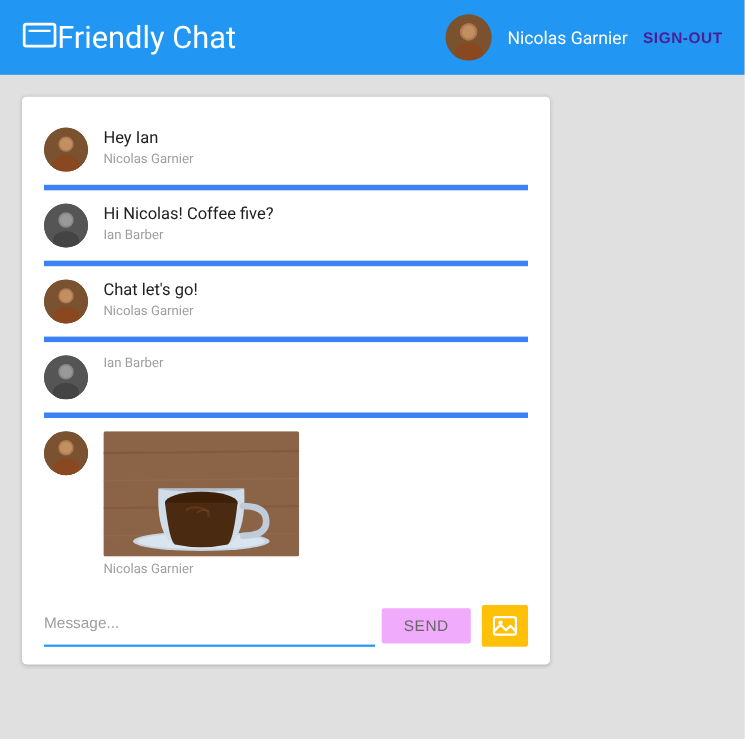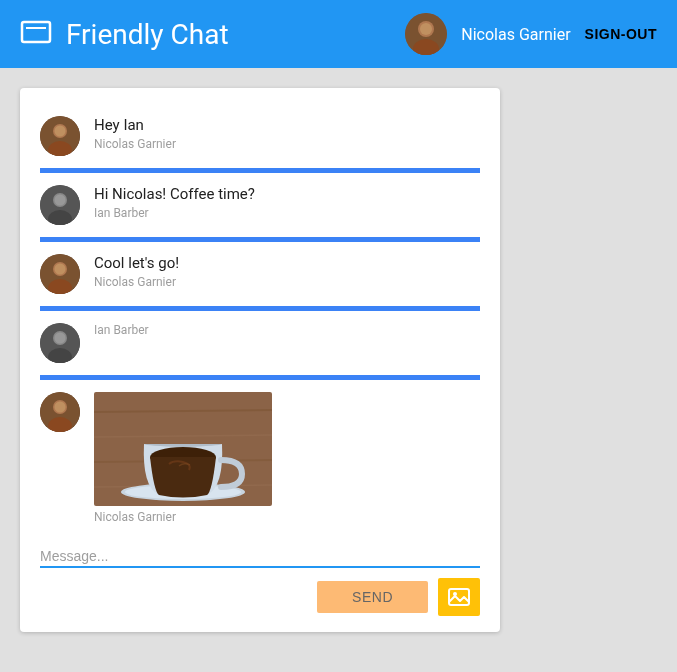--- a/index.html
+++ b/index.html
@@ -15,21 +15,21 @@
       background: #2196F3;
       height: 68px;
       display: flex;
       align-items: center;
       padding: 0 20px;
       justify-content: space-between;
     }
     .header-left {
       display: flex;
       align-items: center;
-      gap: 14px;
+      gap: 0;
     }
     .header-icon {
       width: 32px;
       height: 32px;
     }
     .header-title {
       color: #fff;
       font-size: 28px;
       font-weight: 400;
     }
@@ -46,21 +46,21 @@
       overflow: hidden;
       display: flex;
       align-items: center;
       justify-content: center;
     }
     .header-username {
       color: #fff;
       font-size: 16px;
     }
     .sign-out-btn {
-      color: #000000;
+      color: #4c1d95;
       font-size: 14px;
       font-weight: 600;
       letter-spacing: 0.5px;
       cursor: pointer;
       background: none;
       border: none;
     }
 
     
     .main {
@@ -127,21 +127,20 @@
     }
     .message-sender {
       font-size: 12px;
       color: #9e9e9e;
     }
 
     
     .input-area {
       padding: 10px 20px 16px 20px;
       display: flex;
-      flex-direction: column;
       gap: 6px;
     }
     .message-input {
       border: none;
       border-bottom: 2px solid #2196F3;
       outline: none;
       font-size: 14px;
       padding: 2px 0;
       width: 100%;
       color: #212121;
@@ -150,23 +149,23 @@
       color: #9e9e9e;
     }
     .input-actions {
       display: flex;
       align-items: center;
       justify-content: flex-end;
       gap: 10px;
       margin-top: 4px;
     }
     .send-btn {
-      background: #fdba74;
+      background: #f0abfc;
       border: none;
-      padding: 8px 35px;
+      padding: 8px 20px;
       font-size: 14px;
       font-weight: 500;
       letter-spacing: 0.5px;
       color: #666;
       cursor: pointer;
       border-radius: 2px;
     }
     .image-btn {
       background: #FFC107;
       border: none;
@@ -233,36 +232,36 @@
       <div class="message-item">
         <div class="avatar-circle avatar-ian">
           <svg class="head-svg" viewBox="0 0 40 40">
             <circle cx="20" cy="20" r="20" fill="#555"></circle>
             <circle cx="20" cy="15" r="7" fill="#888"></circle>
             <ellipse cx="20" cy="34" rx="12" ry="9" fill="#444"></ellipse>
             <circle cx="20" cy="15" r="5.5" fill="#999"></circle>
           </svg>
         </div>
         <div class="message-body">
-          <div class="message-text">Hi Nicolas! Coffee time?</div>
+          <div class="message-text">Hi Nicolas! Coffee five?</div>
           <div class="message-sender">Ian Barber</div>
         </div>
       </div>
 
       <div class="message-item">
         <div class="avatar-circle avatar-nicolas">
           <svg class="head-svg" viewBox="0 0 40 40">
             <circle cx="20" cy="20" r="20" fill="#7a5230"></circle>
             <circle cx="20" cy="15" r="7" fill="#b07850"></circle>
             <ellipse cx="20" cy="34" rx="12" ry="9" fill="#8a4820"></ellipse>
             <circle cx="20" cy="15" r="5.5" fill="#c09060"></circle>
           </svg>
         </div>
         <div class="message-body">
-          <div class="message-text">Cool let's go!</div>
+          <div class="message-text">Chat let's go!</div>
           <div class="message-sender">Nicolas Garnier</div>
         </div>
       </div>
 
       <div class="message-item">
         <div class="avatar-circle avatar-ian">
           <svg class="head-svg" viewBox="0 0 40 40">
             <circle cx="20" cy="20" r="20" fill="#555"></circle>
             <circle cx="20" cy="15" r="7" fill="#888"></circle>
             <ellipse cx="20" cy="34" rx="12" ry="9" fill="#444"></ellipse>

